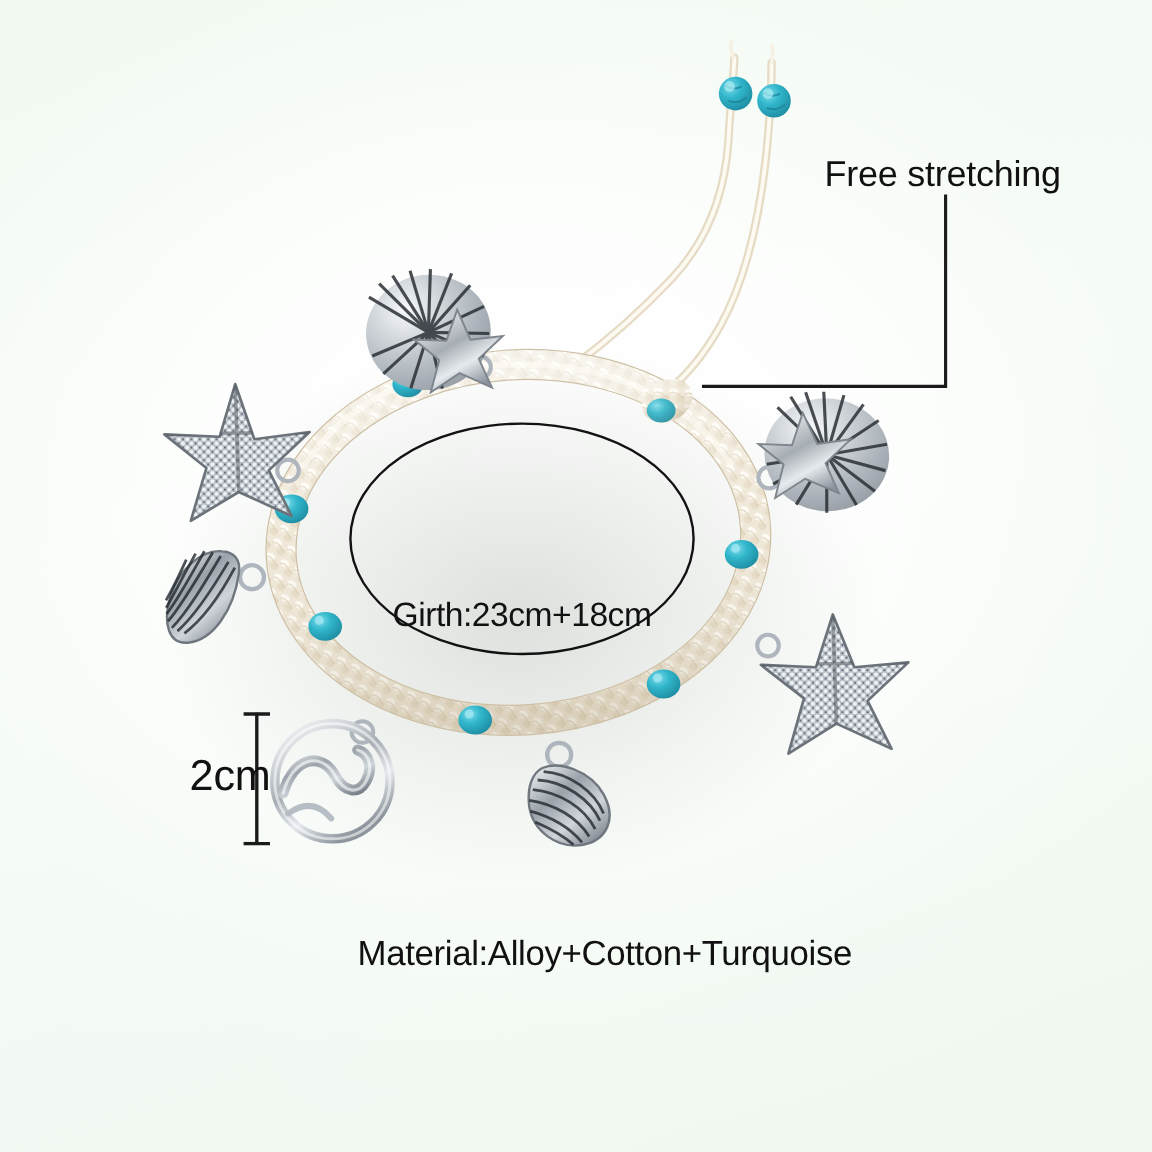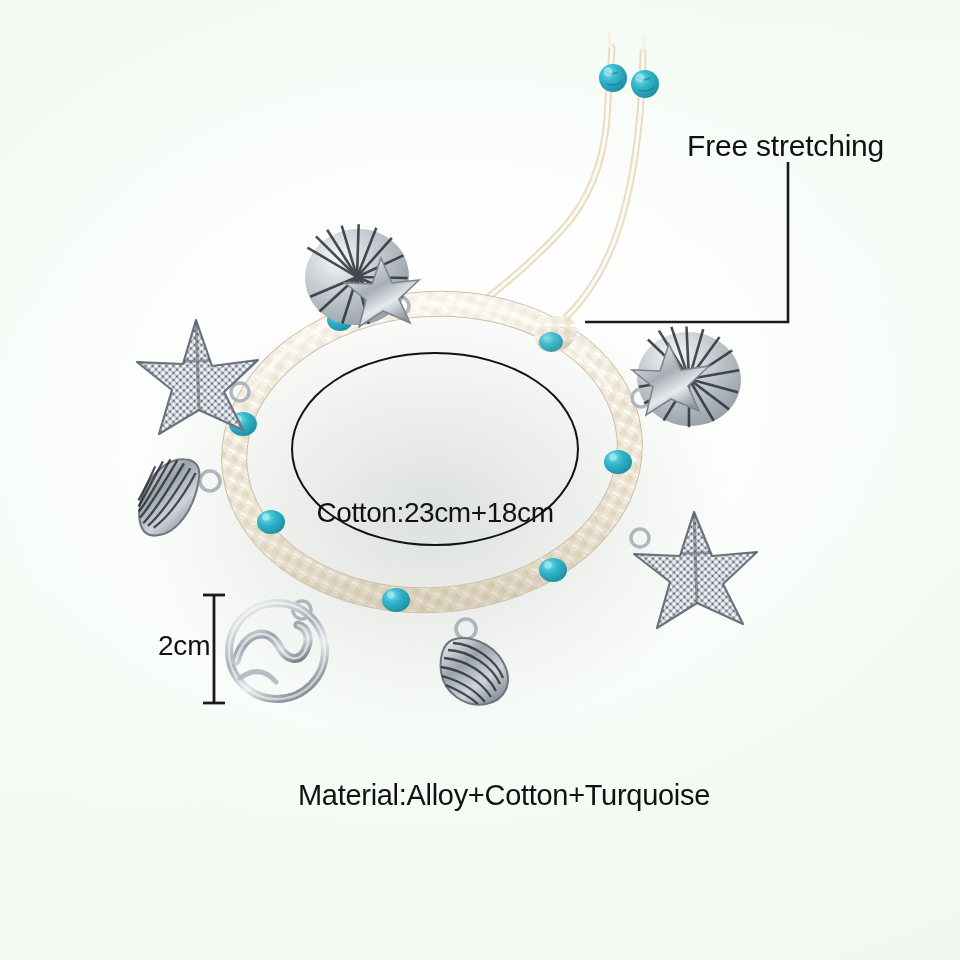--- a/index.html
+++ b/index.html
@@ -39,21 +39,21 @@
   }
   #free-stretch-label {
     left: 687px;
     top: 129px;
     font-size: 30px;
     line-height: 34px;
   }
   #dim-label {
     left: 158px;
     top: 631px;
-    font-size: 28px;
+    font-size: 36px;
     line-height: 30px;
   }
 
   
   #leader {
     position: absolute;
     left: 575px;
     top: 160px;
     width: 230px;
     height: 175px;
@@ -371,20 +371,20 @@
   <svg id="dimbar" viewBox="0 0 28 122">
     <path d="M 14 6 L 14 116" stroke="#1a1a1a" stroke-width="2.8" fill="none"></path>
     <path d="M 3 7 L 25 7" stroke="#1a1a1a" stroke-width="2.8" fill="none"></path>
     <path d="M 3 115 L 25 115" stroke="#1a1a1a" stroke-width="2.8" fill="none"></path>
   </svg>
 
   <div class="anno" id="dim-label">2cm</div>
 
   <div id="oval"></div>
   <div id="oval-text">
-    <div id="girth-line">Cotton:23cm+18cm</div>
+    <div id="girth-line">Girth:23cm+18cm</div>
   </div>
 
   <div id="specs">
     <div class="spec-line">Material:Alloy+Cotton+Turquoise</div>
   </div>
 
 </div>
 
 </body></html>

